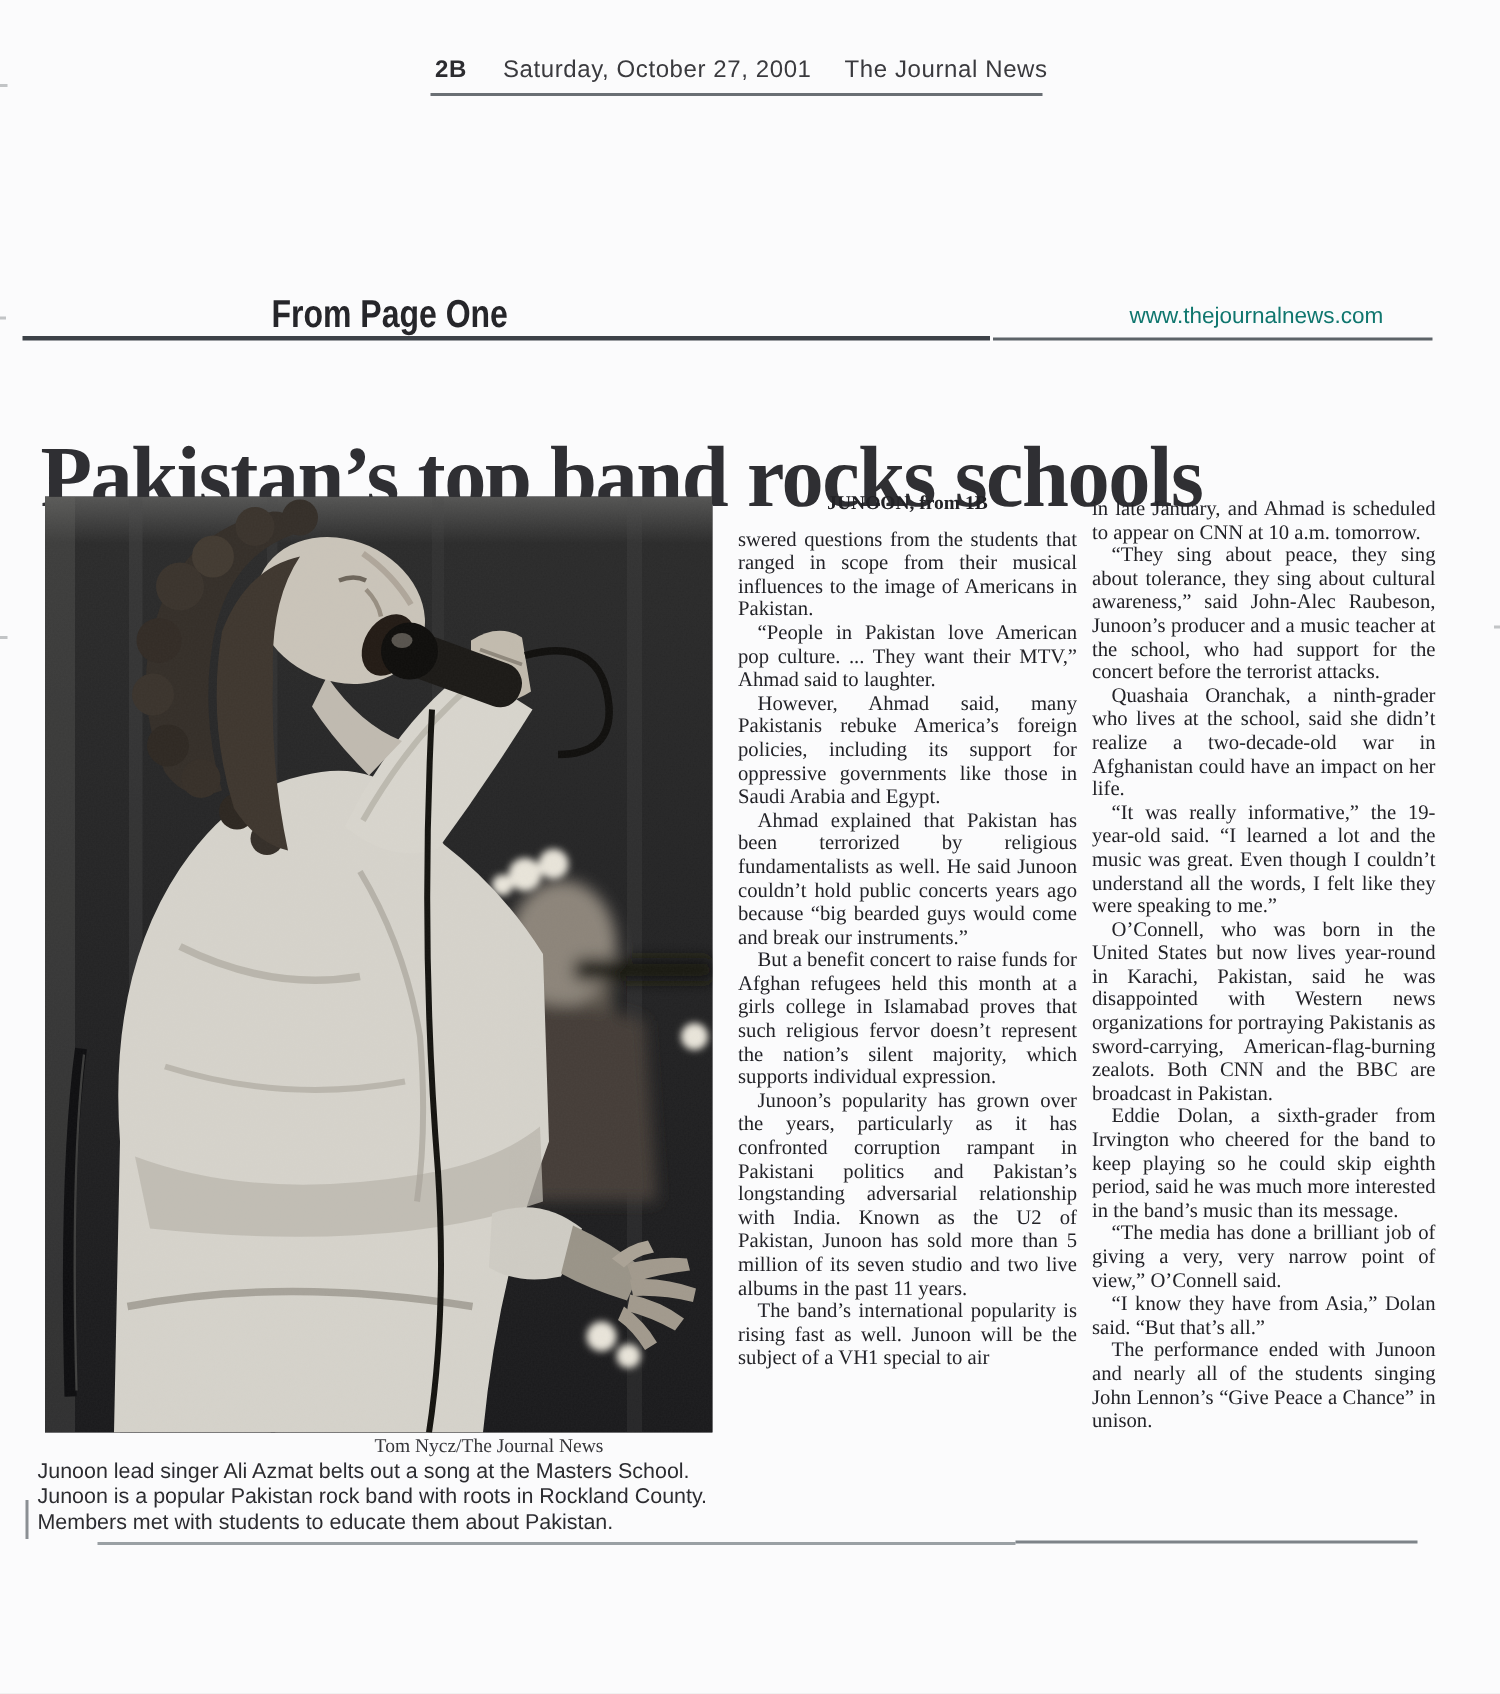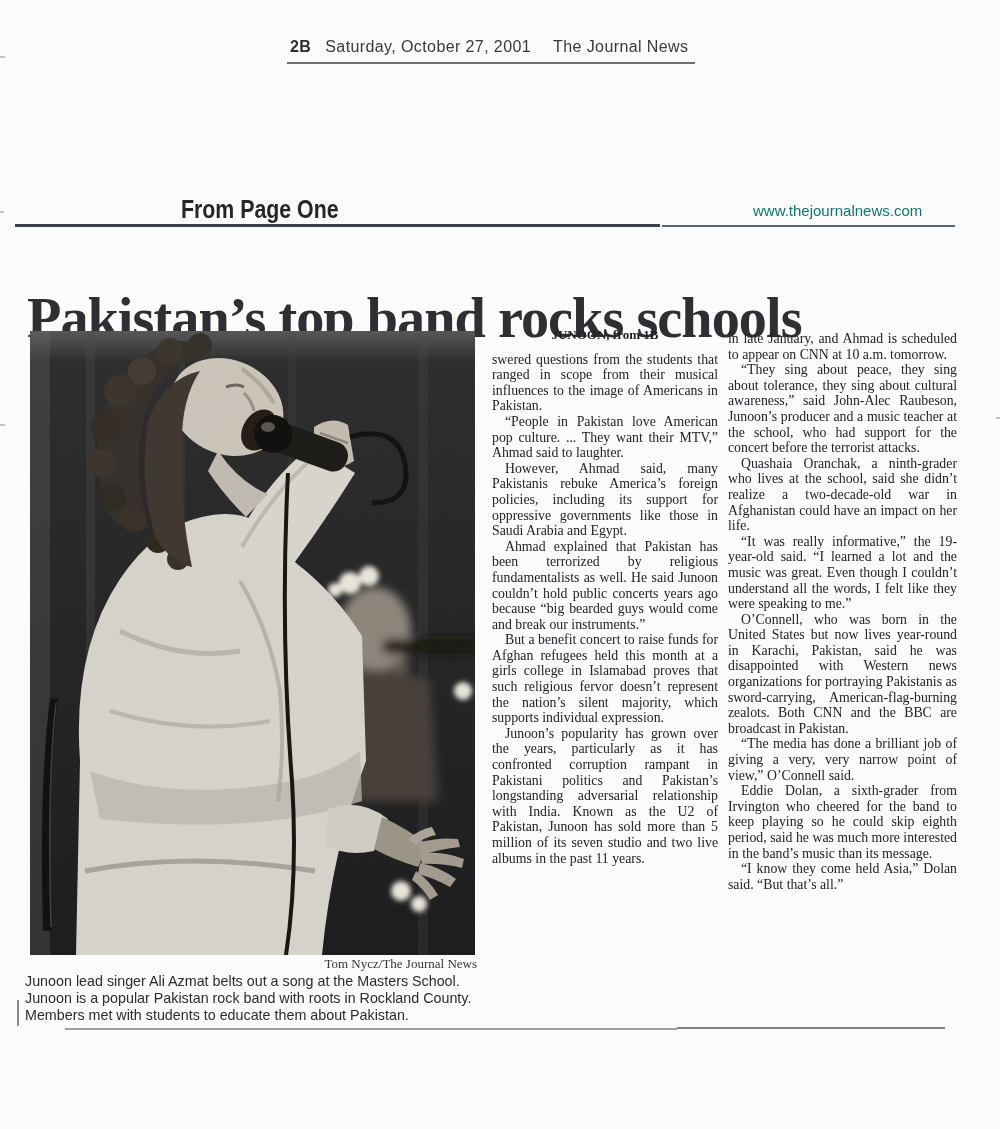--- a/index.html
+++ b/index.html
@@ -4,39 +4,39 @@
 <style>
   html,body{margin:0;padding:0;background:#e9e9e9;}
   .page{
     position:relative;width:1000px;height:1129px;margin:0 auto;
     background:#fbfbfc;overflow:hidden;
     font-family:"Liberation Serif", serif;color:#232328;
   }
   
   .masthead{position:absolute;left:290px;top:38px;font-family:"Liberation Sans",sans-serif;
     font-size:16px;color:#3a3a3e;letter-spacing:.4px;white-space:nowrap;}
-  .masthead .pgnum{font-weight:bold;margin-right:14px;color:#2c2c30;}
+  .masthead .pgnum{font-weight:bold;margin-right:24px;color:#2c2c30;}
   .masthead .pub{margin-left:22px;}
   .masthead-rule{position:absolute;left:287px;top:62px;width:408px;height:2px;background:#6a6f74;}
   
   .section-label{position:absolute;left:181px;top:194px;font-family:"Liberation Sans",sans-serif;
     font-weight:bold;font-size:26px;color:#26262a;transform:scaleX(.82);transform-origin:left center;
     letter-spacing:0;}
   .section-url{position:absolute;left:753px;top:202px;width:202px;text-align:left;
     font-family:"Liberation Sans",sans-serif;font-size:15px;color:#0f766e;}
   .section-rule-a{position:absolute;left:15px;top:224px;width:645px;height:3px;background:#3d4248;}
   .section-rule-b{position:absolute;left:662px;top:225px;width:293px;height:2px;background:#5d6368;}
   
   .headline{position:absolute;left:27px;top:248px;width:925px;
     font-family:"Liberation Serif",serif;font-weight:bold;font-size:58px;line-height:62px;
     color:#2f2f33;letter-spacing:-1px;white-space:nowrap;transform:scaleX(.97);transform-origin:left center;}
   
   .photo-wrap{position:absolute;left:30px;top:331px;width:445px;height:624px;background:#1d1d1f;}
   .photo-wrap svg{display:block;}
-  .photo-credit{position:absolute;left:175px;top:956px;width:302px;text-align:right;
+  .photo-credit{position:absolute;left:175px;top:956px;width:302px;text-align:center;
     font-family:"Liberation Serif",serif;font-size:13px;color:#36363a;}
   .photo-caption{position:absolute;left:25px;top:973px;width:458px;
     font-family:"Liberation Sans",sans-serif;font-size:14.3px;line-height:16.8px;color:#2c2c30;}
   
   .kicker{width:226px;text-align:center;font-family:Liberation Serif, serif;
     font-weight:bold;font-size:13px;color:#222226;margin:0 0 9px 0;}
   .col{position:absolute;width:226px;font-size:13.8px;line-height:15.6px;text-align:justify;}
   .col-middle{left:492px;top:327px;}
   .col-right{left:728px;top:331px;width:229px;}
   .col p{margin:0;}
@@ -184,33 +184,35 @@
 
   <div class="col col-middle">
     <div class="kicker">JUNOON, from 1B</div>
     <div>
         <p>swered questions from the students that ranged in scope from their musical influences to the image of Americans in Pakistan.</p>
         <p>“People in Pakistan love American pop culture. ... They want their MTV,” Ahmad said to laughter.</p>
         <p>However, Ahmad said, many Pakistanis rebuke America’s foreign policies, including its support for oppressive governments like those in Saudi Arabia and Egypt.</p>
         <p>Ahmad explained that Pakistan has been terrorized by religious fundamentalists as well. He said Junoon couldn’t hold public concerts years ago because “big bearded guys would come and break our instruments.”</p>
         <p>But a benefit concert to raise funds for Afghan refugees held this month at a girls college in Islamabad proves that such religious fervor doesn’t represent the nation’s silent majority, which supports individual expression.</p>
         <p>Junoon’s popularity has grown over the years, particularly as it has confronted corruption rampant in Pakistani politics and Pakistan’s longstanding adversarial relationship with India. Known as the U2 of Pakistan, Junoon has sold more than 5 million of its seven studio and two live albums in the past 11 years.</p>
+        <p>The band’s international popularity is rising fast as well. Junoon will be the subject of a VH1 special to air</p>
       </div>
   </div>
 
   <div class="col col-right">
     <div>
         <p>in late January, and Ahmad is scheduled to appear on CNN at 10 a.m. tomorrow.</p>
         <p>“They sing about peace, they sing about tolerance, they sing about cultural awareness,” said John-Alec Raubeson, Junoon’s producer and a music teacher at the school, who had support for the concert before the terrorist attacks.</p>
         <p>Quashaia Oranchak, a ninth-grader who lives at the school, said she didn’t realize a two-decade-old war in Afghanistan could have an impact on her life.</p>
         <p>“It was really informative,” the 19-year-old said. “I learned a lot and the music was great. Even though I couldn’t understand all the words, I felt like they were speaking to me.”</p>
         <p>O’Connell, who was born in the United States but now lives year-round in Karachi, Pakistan, said he was disappointed with Western news organizations for portraying Pakistanis as sword-carrying, American-flag-burning zealots. Both CNN and the BBC are broadcast in Pakistan.</p>
+        <p>Eddie Dolan, a sixth-grader from Irvington who cheered for the band to keep playing so he could skip eighth period, said he was much more interested in the band’s music than its message.</p>
         <p>“The media has done a brilliant job of giving a very, very narrow point of view,” O’Connell said.</p>
-        <p>Eddie Dolan, a sixth-grader from Irvington who cheered for the band to keep playing so he could skip eighth period, said he was much more interested in the band’s music than its message.</p>
-        <p>“I know they come held Asia,” Dolan said. “But that’s all.”</p>
+        <p>“I know they have from Asia,” Dolan said. “But that’s all.”</p>
+        <p>The performance ended with Junoon and nearly all of the students singing John Lennon’s “Give Peace a Chance” in unison.</p>
       </div>
   </div>
 
   <div class="bottom-rule-a"></div>
   <div class="bottom-rule-b"></div>
 
   <div class="artifact art1"></div>
   <div class="artifact art2"></div>
   <div class="artifact art3"></div>
   <div class="artifact art4"></div>

